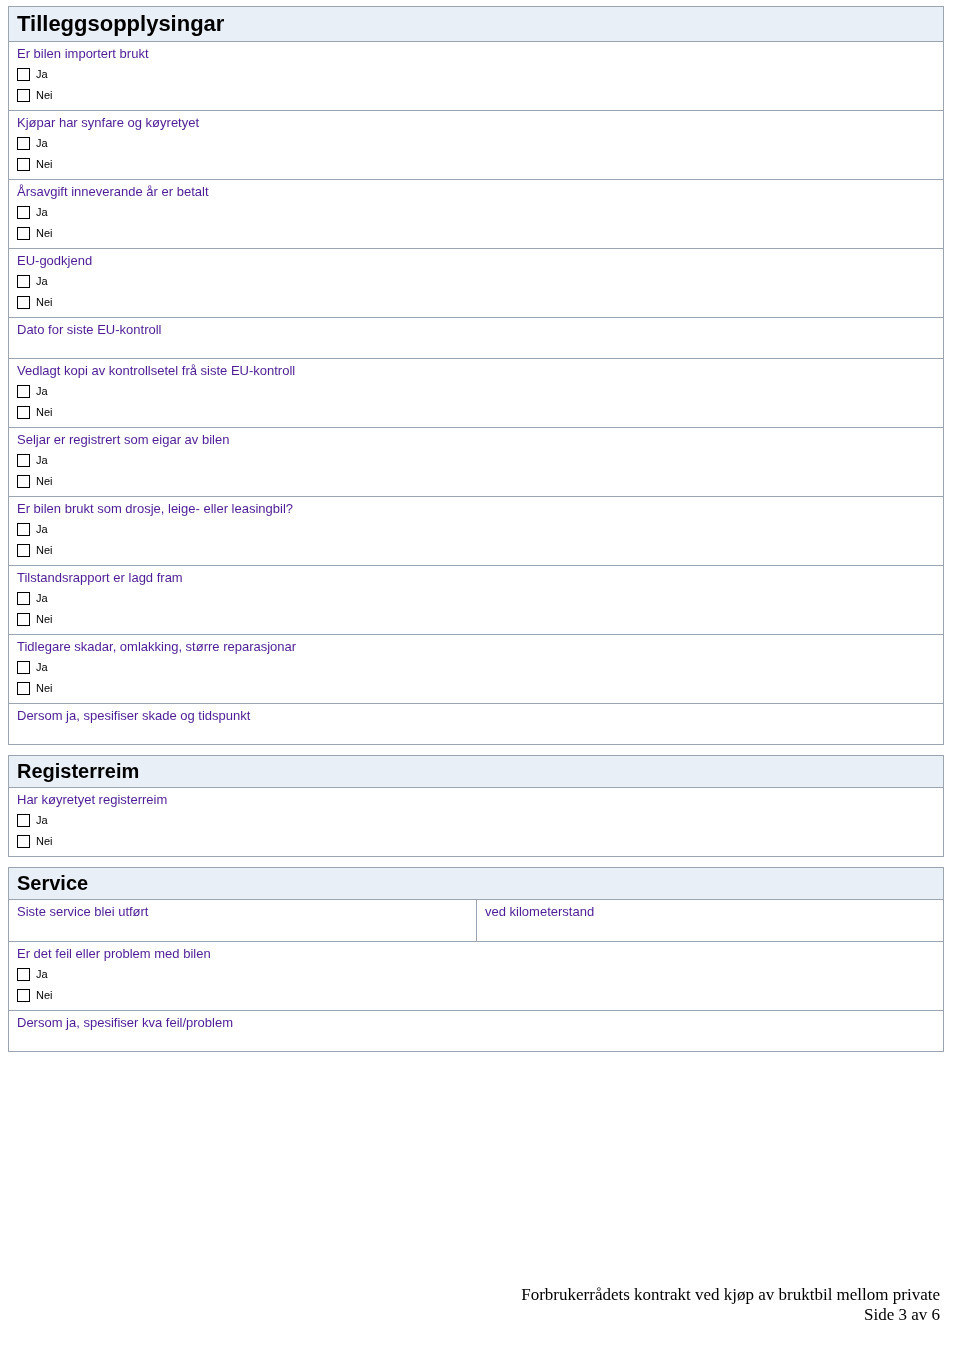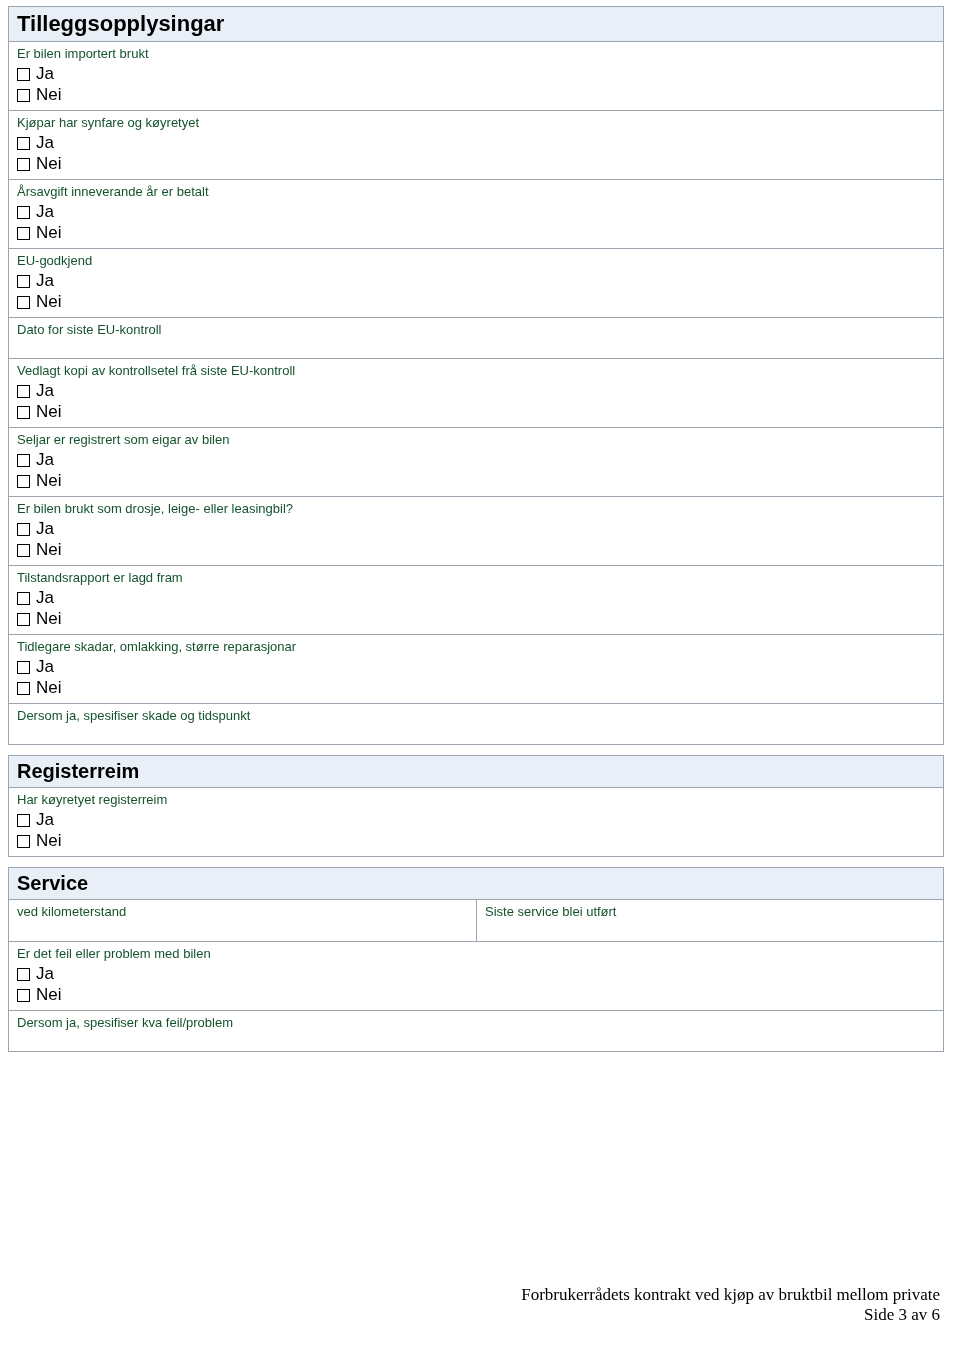--- a/index.html
+++ b/index.html
@@ -23,28 +23,28 @@
     font-size: 20px;
   }
   .section-header.big { font-size: 22px; }
   .block {
     border-bottom: 1px solid #9aa5b0;
     padding: 2px 8px 4px 8px;
   }
   .block:last-child { border-bottom: none; }
   .qlabel {
     font-size: 13px;
-    color: #14532d;
+    color: #4c1d95;
     margin: 2px 0 3px 0;
   }
   .opt {
     display: flex;
     align-items: center;
     gap: 6px;
-    font-size: 17px;
+    font-size: 11px;
     line-height: 20px;
     margin: 1px 0;
   }
   .cb {
     display: inline-block;
     width: 13px;
     height: 13px;
     border: 1.5px solid #000;
     background: #fff;
   }
@@ -212,24 +212,24 @@
       </div>
   </div>
 
 </div>
 
 <div class="section">
   <div class="section-header">Service</div>
 
   <div class="row2">
     <div class="cell">
-      <div class="qlabel">ved kilometerstand</div>
+      <div class="qlabel">Siste service blei utført</div>
     </div>
     <div class="cell">
-      <div class="qlabel">Siste service blei utført</div>
+      <div class="qlabel">ved kilometerstand</div>
     </div>
   </div>
 
   <div class="block">
     <div class="qlabel">Er det feil eller problem med bilen</div>
     <div class="opt">
         <span class="cb"></span>
         <span>Ja</span>
       </div>
     <div class="opt">

